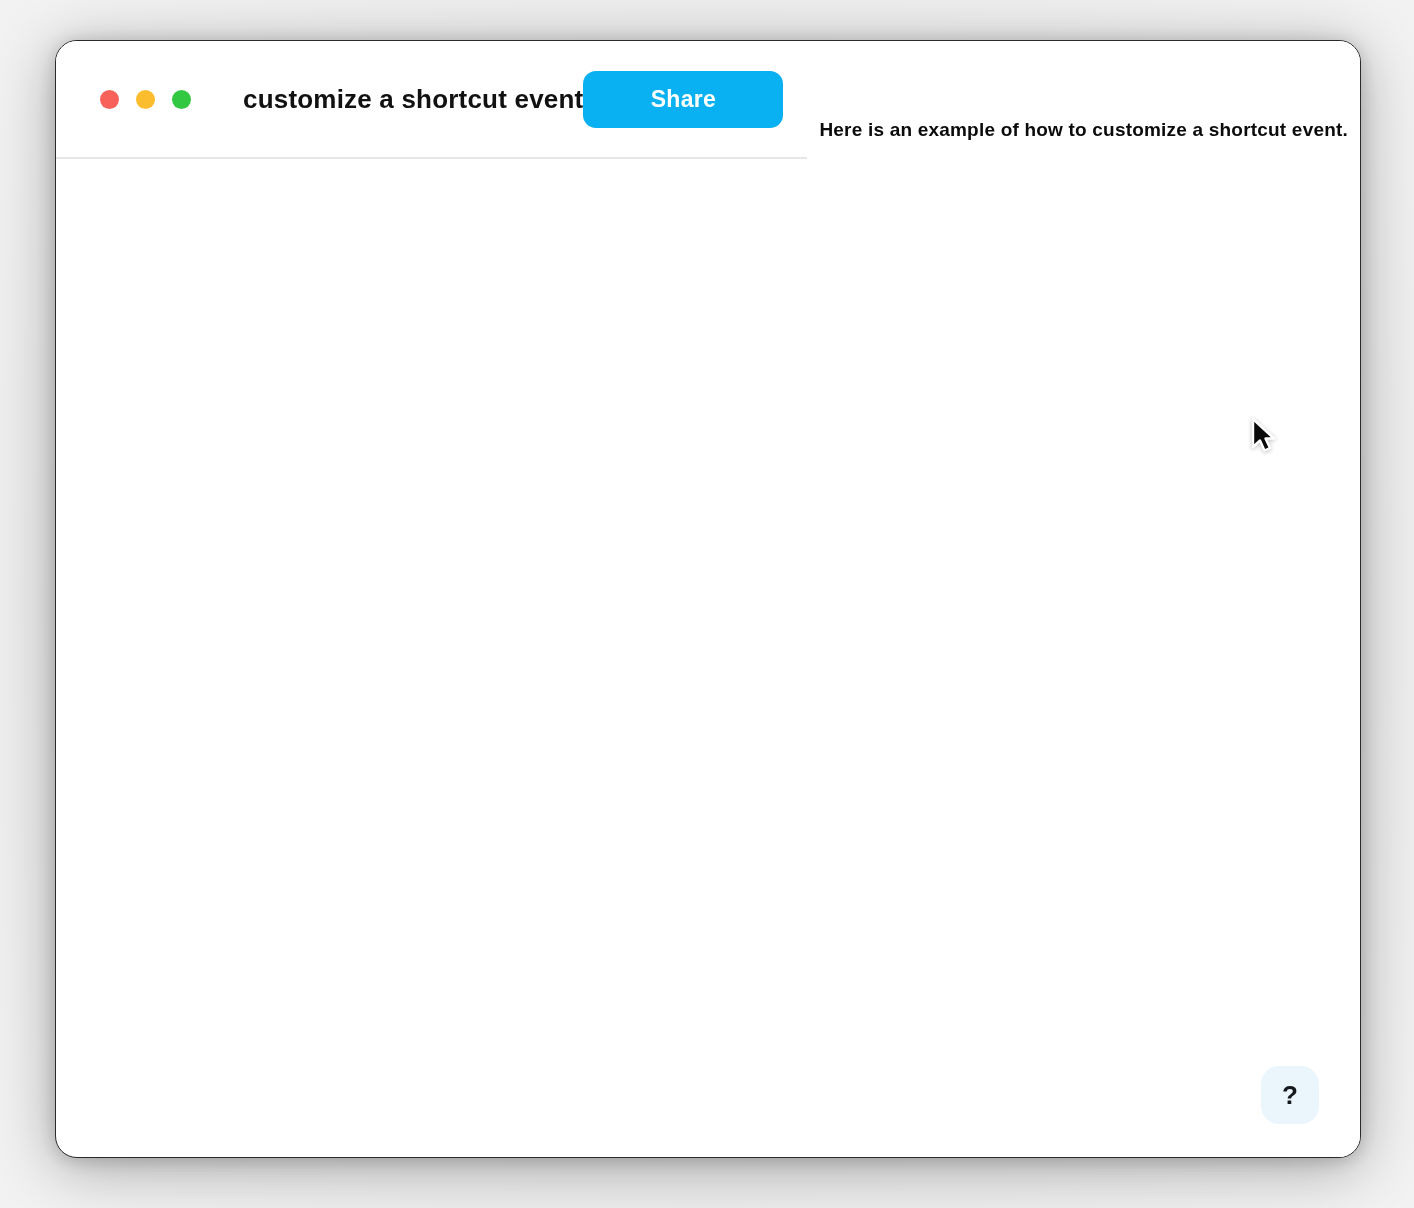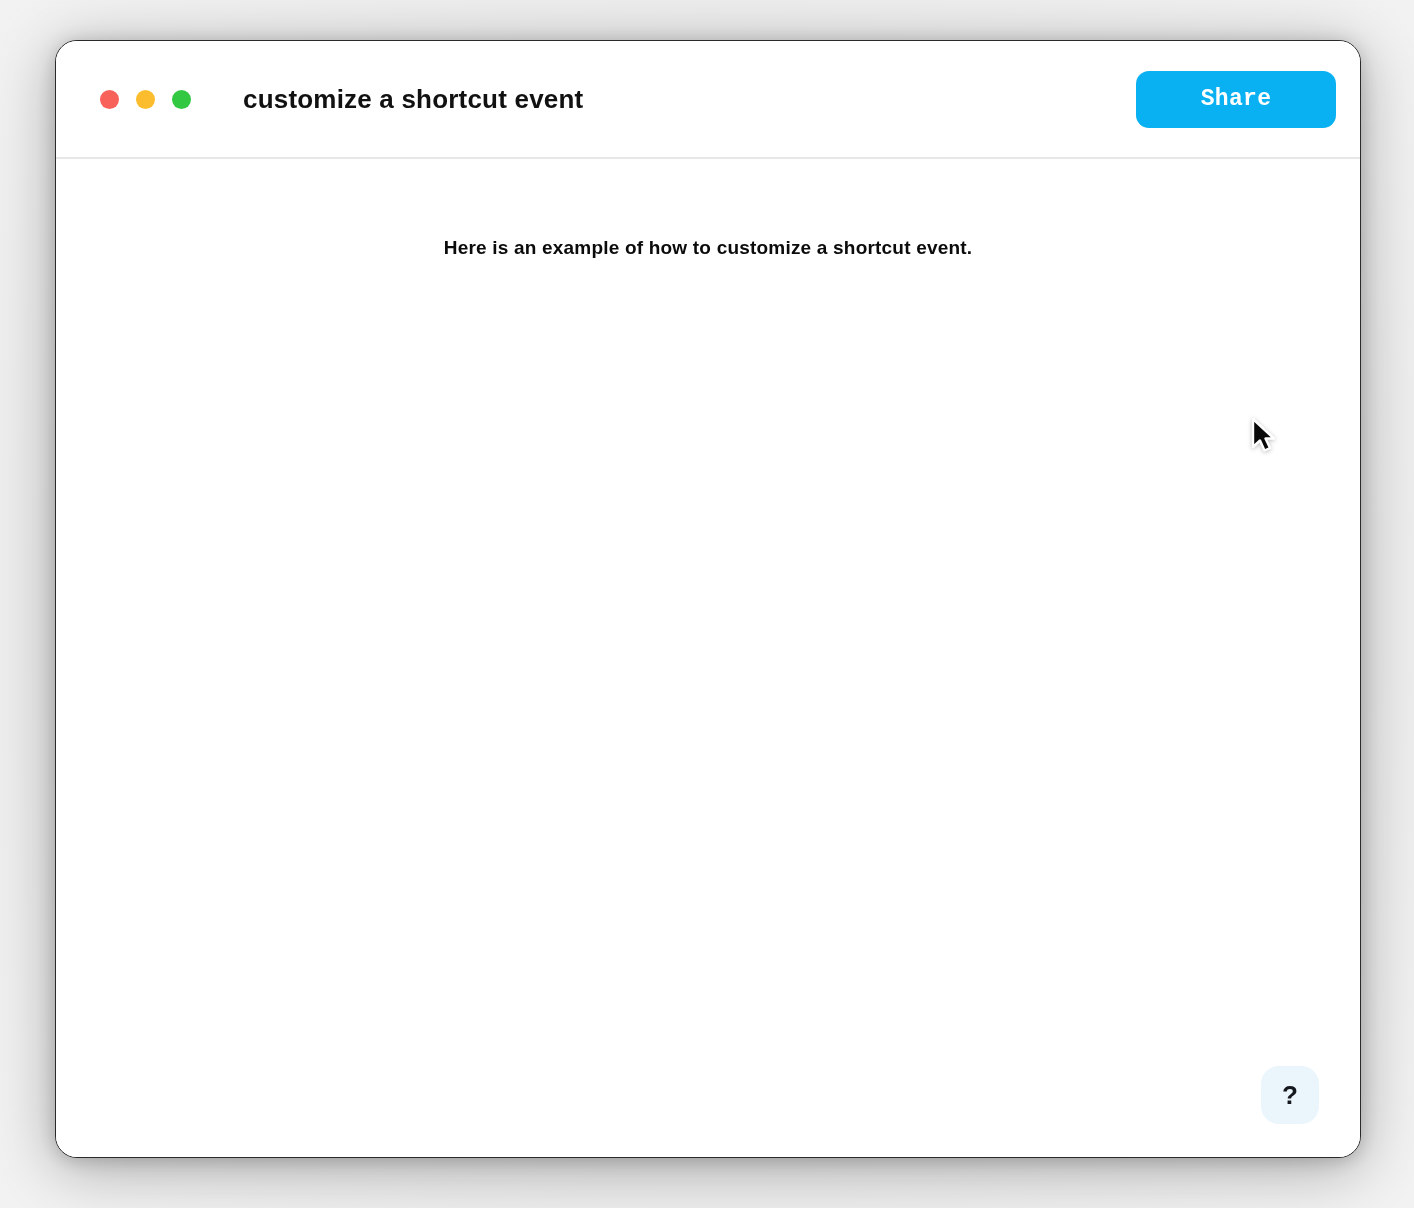--- a/index.html
+++ b/index.html
@@ -21,21 +21,20 @@
     position: absolute;
     left: 55px;
     top: 40px;
     width: 1306px;
     height: 1118px;
     background: #ffffff;
     border: 1.5px solid #2a2a2a;
     border-radius: 22px;
     box-shadow: 0 10px 60px rgba(0,0,0,0.30), 0 2px 18px rgba(0,0,0,0.18);
     display: flex;
-    flex-direction: column;
     overflow: hidden;
   }
 
   
   .titlebar {
     height: 118px;
     flex: 0 0 auto;
     display: flex;
     align-items: center;
     padding: 0 24px 0 44px;
@@ -66,21 +65,21 @@
   }
 
   .share-button {
     margin-left: auto;
     width: 200px;
     height: 57px;
     border: none;
     border-radius: 13px;
     background: #0ab1f2;
     color: #ffffff;
-    font-family: Liberation Mono, monospace;
+    font-family: Liberation Sans, sans-serif;
     font-size: 23px;
     font-weight: 700;
     letter-spacing: 0.3px;
     cursor: pointer;
     display: flex;
     align-items: center;
     justify-content: center;
   }
 
   

